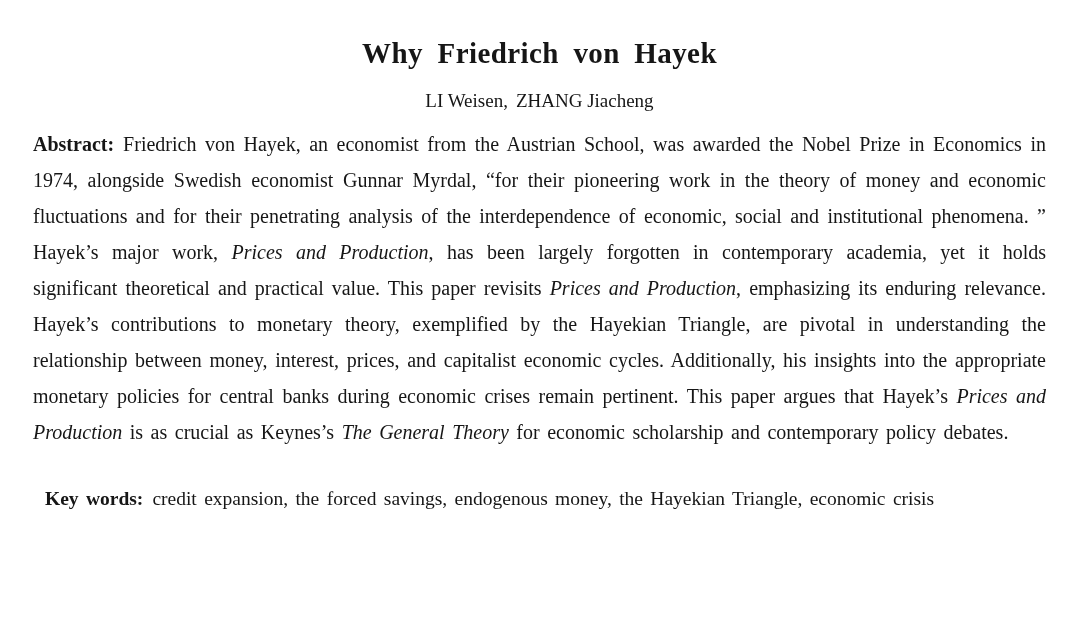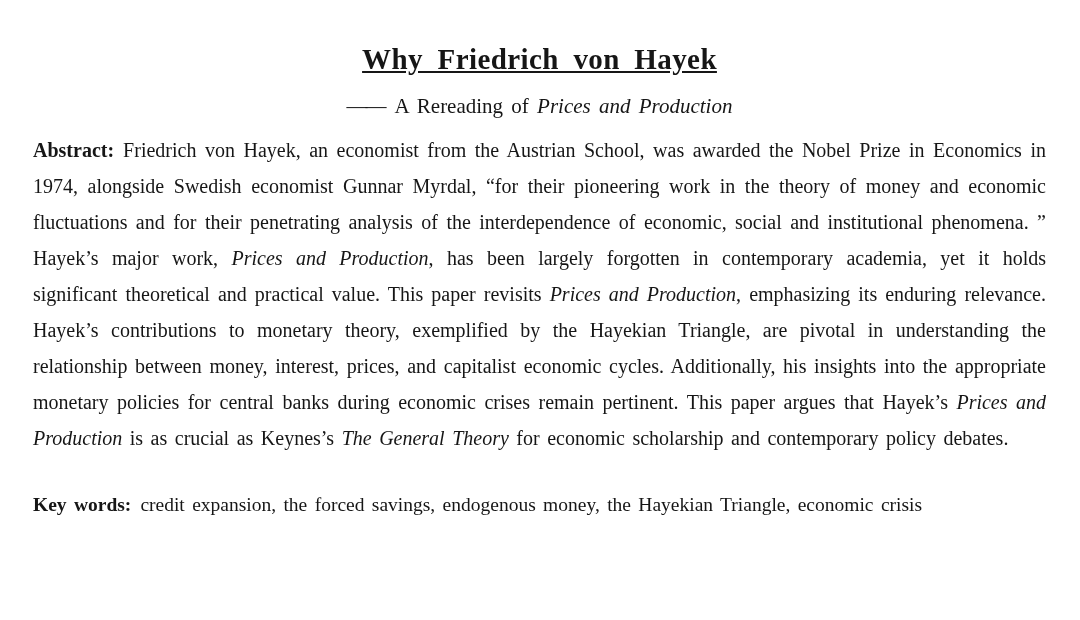--- a/index.html
+++ b/index.html
@@ -16,24 +16,23 @@
     color: #161616;
     font-family: "Liberation Serif", "DejaVu Serif", serif;
     padding: 26px 34px 0 33px;
     overflow: hidden;
   }
   .title {
     text-align: center;
     font-weight: bold;
     font-size: 29px;
     line-height: 34px;
-    margin: 16px;
+    margin: 10px;
     word-spacing: 7px;
     letter-spacing: 0.4px;
-    text-decoration: underline;
   }
   .title-second {
     margin-top: 14px;
   }
   .subtitle {
     text-align: center;
     font-size: 21px;
     line-height: 26px;
     margin-top: 17px;
     word-spacing: 3px;
@@ -63,32 +62,32 @@
   .bold-label {
     font-weight: bold;
     margin-right: 9px;
   }
   .it {
     font-style: italic;
   }
   .keywords {
     font-size: 19.5px;
     line-height: 36px;
-    margin: 31px 0 0 0;
+    margin: 31px 0 0 12px;
     word-spacing: 2.5px;
     text-align: left;
   }
 </style>
 </head>
 <body>
 
 <div class="page">
 
   <h1 class="title">Why Friedrich von Hayek</h1>
 
-  <div class="subtitle"><span class="dash">——</span><span>A Rereading of</span> <span class="it">Prices and Production</span></div>
 
+  <div class="authors"><span>LI Weisen,</span><span class="author-sep"></span><span>ZHANG Jiacheng</span></div>
 
   <p class="abstract"><span class="bold-label">Abstract:</span><span>Friedrich von Hayek, an economist from the Austrian School, was awarded the Nobel Prize in Economics in 1974, alongside Swedish economist Gunnar Myrdal, “for their pioneering work in the theory of money and economic fluctuations and for their penetrating analysis of the interdependence of economic, social and institutional phenomena. ” Hayek’s major work, </span><span class="it">Prices and Production</span><span>, has been largely forgotten in contemporary academia, yet it holds significant theoretical and practical value. This paper revisits </span><span class="it">Prices and Production</span><span>, emphasizing its enduring relevance. Hayek’s contributions to monetary theory, exemplified by the Hayekian Triangle, are pivotal in understanding the relationship between money, interest, prices, and capitalist economic cycles. Additionally, his insights into the appropriate monetary policies for central banks during economic crises remain pertinent. This paper argues that Hayek’s </span><span class="it">Prices and Production</span><span> is as crucial as Keynes’s </span><span class="it">The General Theory</span><span> for economic scholarship and contemporary policy debates.</span></p>
 
   <p class="keywords"><span class="bold-label">Key words:</span><span>credit expansion, the forced savings, endogenous money, the Hayekian Triangle, economic crisis</span></p>
 
 </div>
 
 </body></html>

